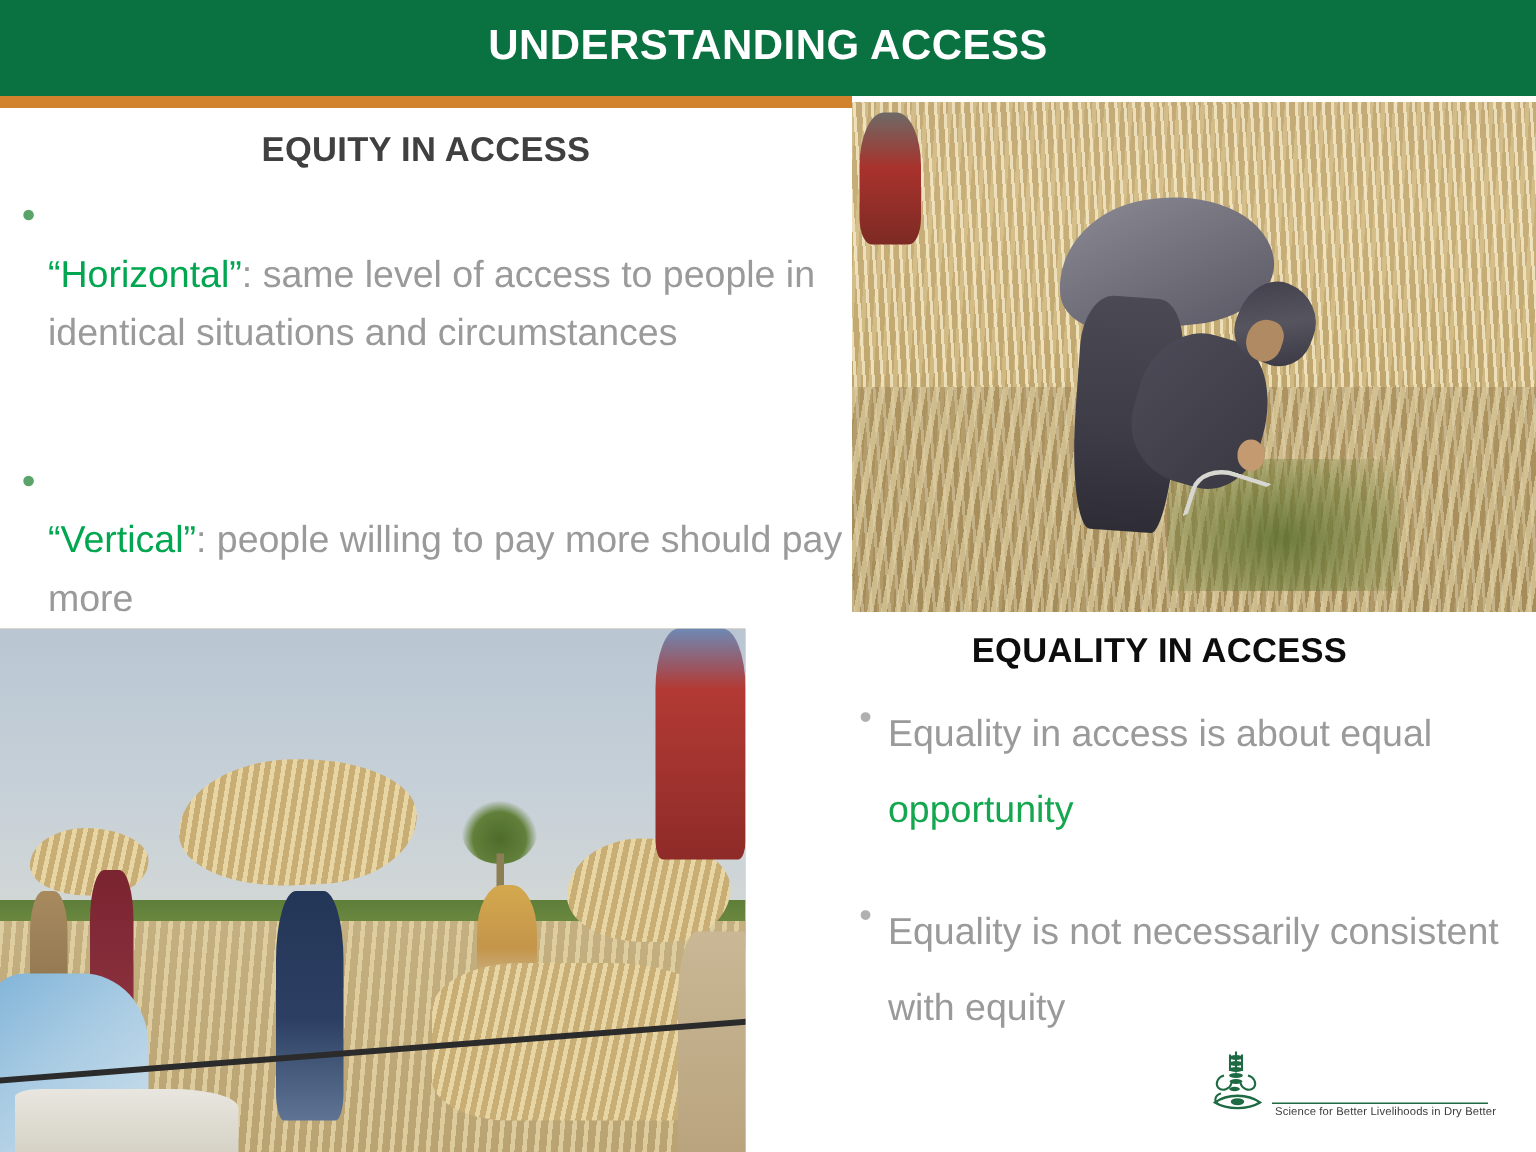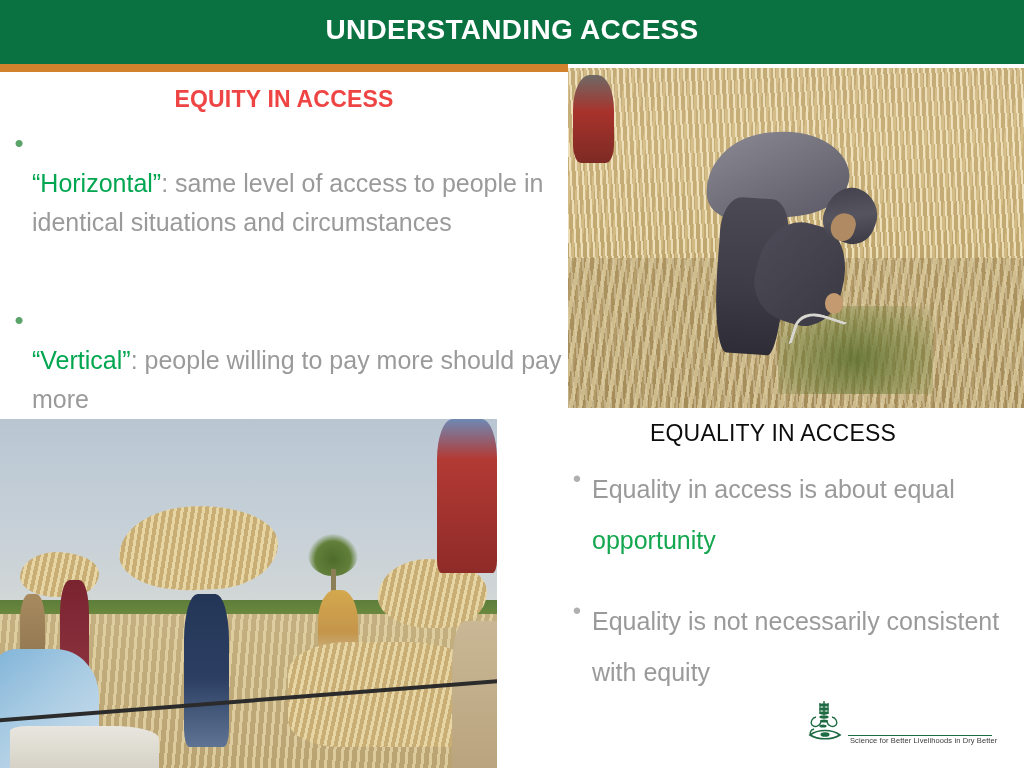--- a/index.html
+++ b/index.html
@@ -313,21 +313,21 @@
     height: 335px;
   }
   .equity-heading {
     position: absolute;
     left: 0;
     top: 6px;
     width: 568px;
     text-align: center;
     font-size: 23px;
     font-weight: bold;
-    color: #ef4444;
+    color: #404040;
     letter-spacing: 0.2px;
   }
   .bullet-row {
     position: absolute;
     display: flex;
     align-items: flex-start;
   }
   .bullet-dot {
     color: #5aa469;
     font-size: 26px;
@@ -360,21 +360,21 @@
     width: 484px;
     height: 270px;
   }
   .equality-heading {
     position: absolute;
     left: 0;
     top: 6px;
     width: 466px;
     text-align: center;
     font-size: 23px;
-    font-weight: normal;
+    font-weight: bold;
     color: #0d0d0d;
     letter-spacing: 0.2px;
   }
   .r-bullet-dot {
     color: #b0b0b0;
     font-size: 24px;
     line-height: 30px;
     width: 30px;
     flex: 0 0 30px;
     text-align: center;

